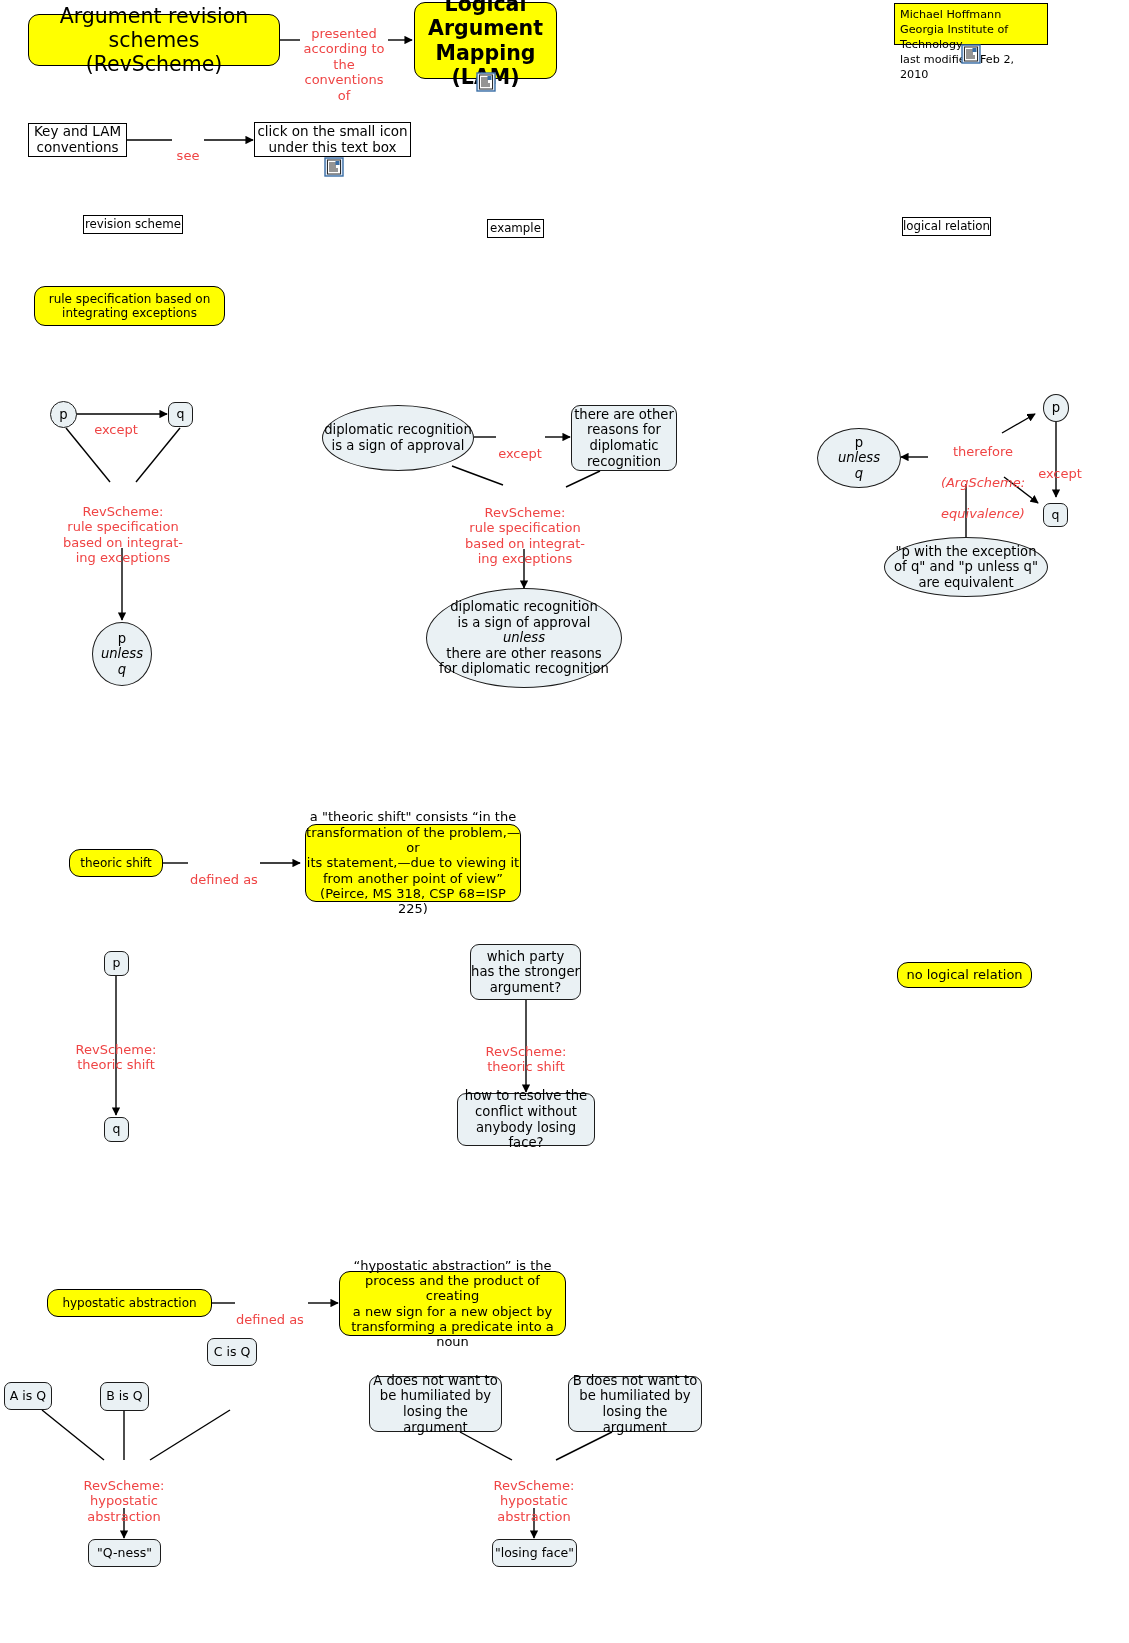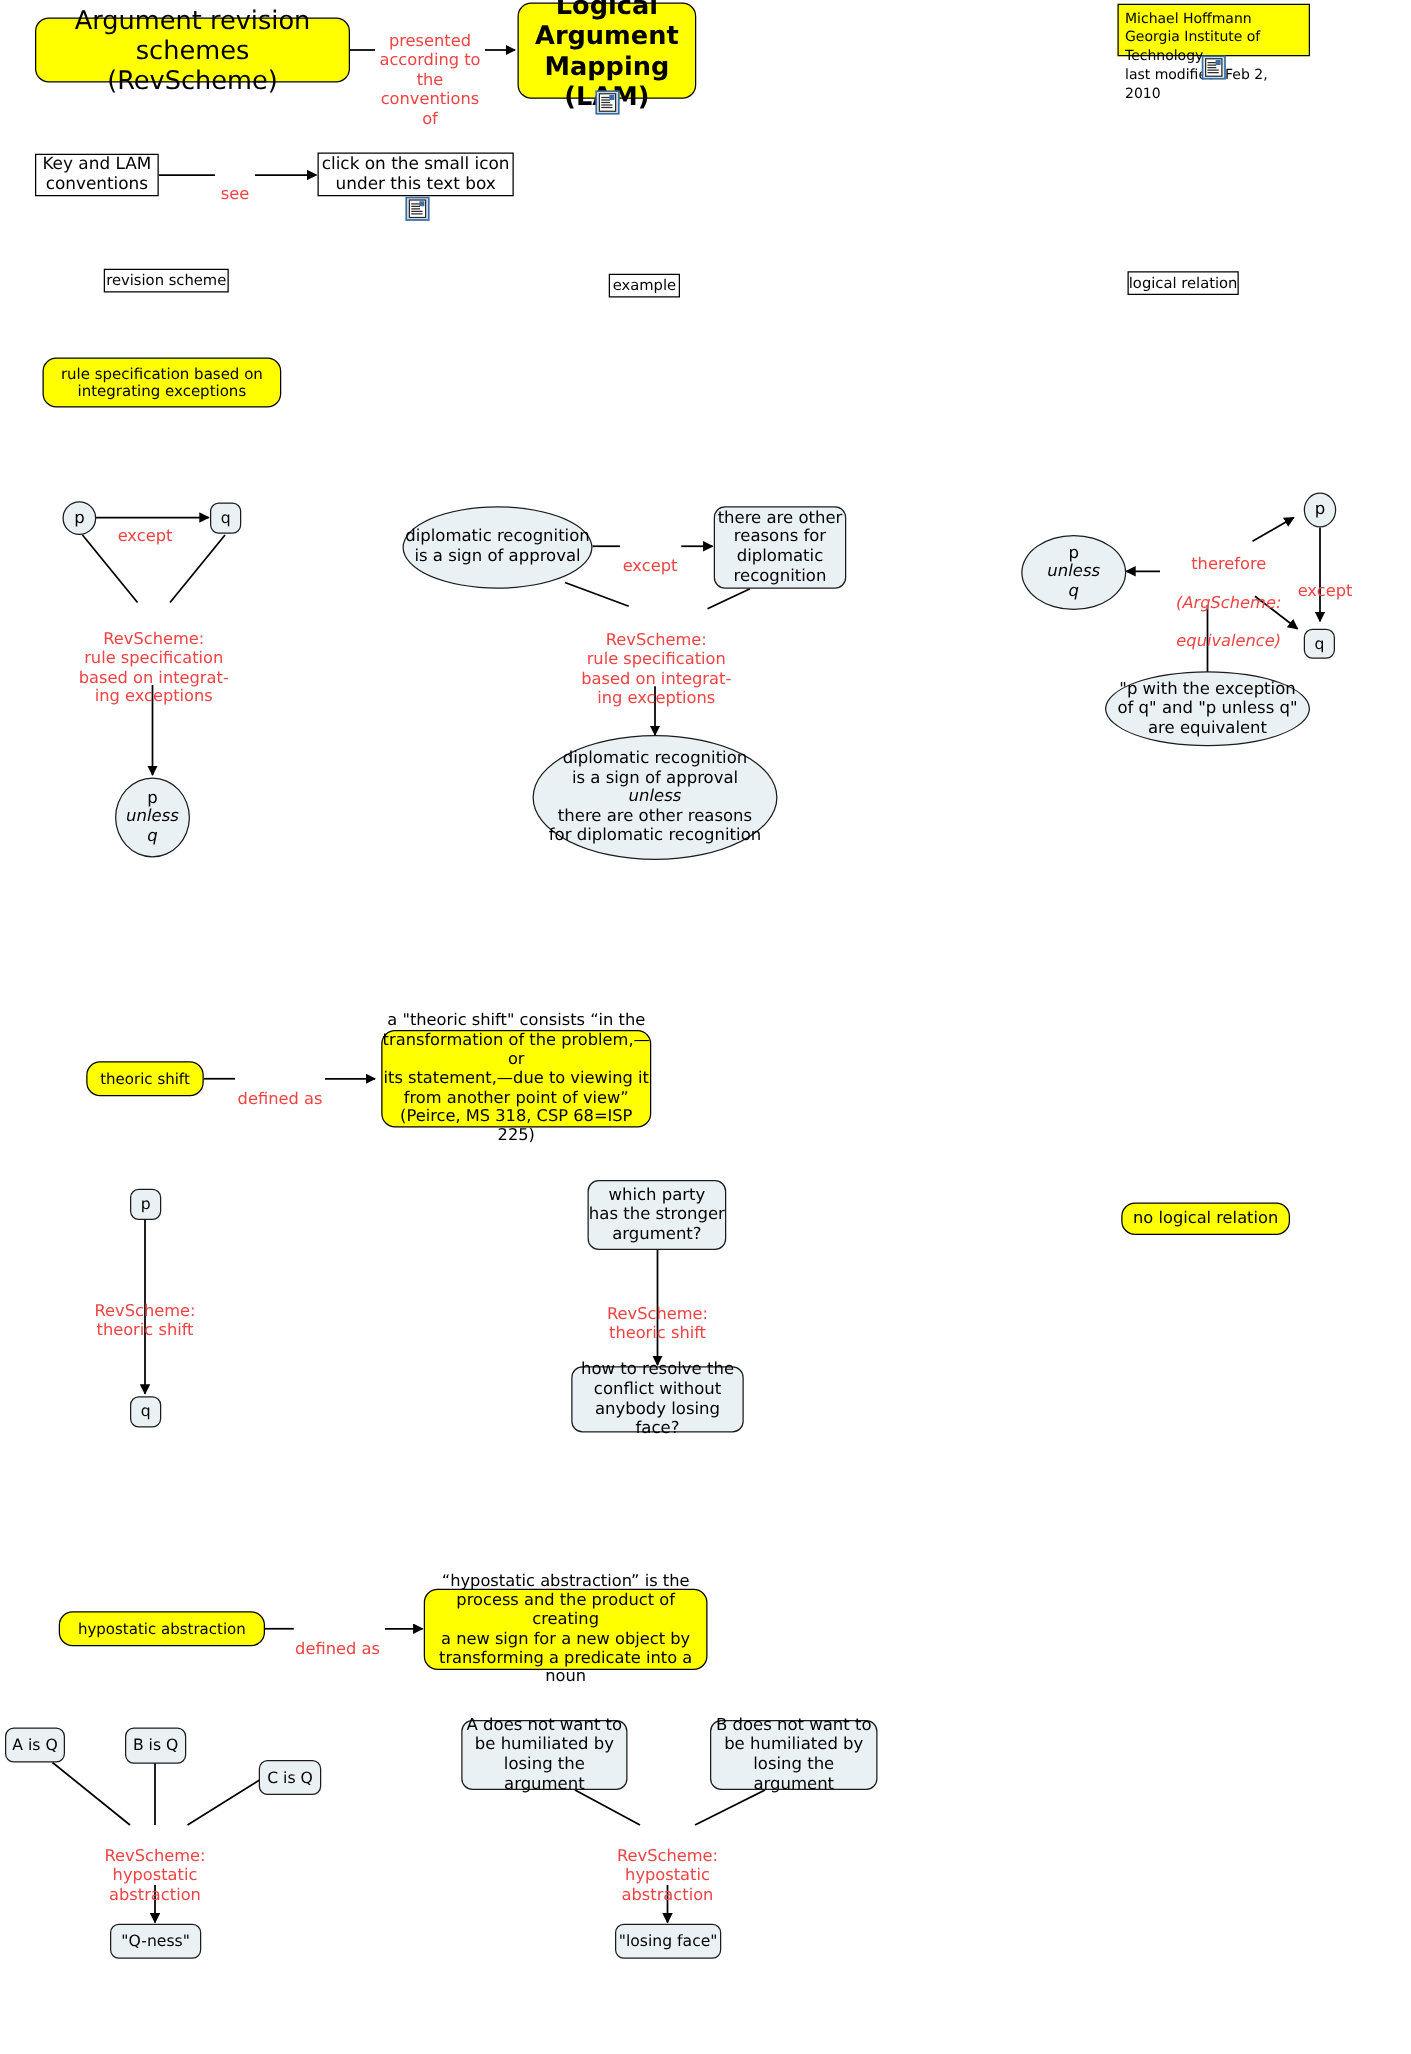--- a/index.html
+++ b/index.html
@@ -347,21 +347,21 @@
 a new sign for a new object by
 transforming a predicate into a noun</span>
   </div>
 
   <div class="node pale-sm" style="left:4px;top:1382px;width:48px;height:28px;">
     <span class="txt">A is Q</span>
   </div>
   <div class="node pale-sm" style="left:100px;top:1382px;width:49px;height:29px;">
     <span class="txt">B is Q</span>
   </div>
-  <div class="node pale-sm" style="left:207px;top:1408px;width:50px;height:28px;">
+  <div class="node pale-sm" style="left:207px;top:1338px;width:50px;height:28px;">
     <span class="txt">C is Q</span>
   </div>
   <div class="linkphrase" style="left:64px;top:1462px;width:120px;">
     <span>RevScheme:
 hypostatic
 abstraction</span>
   </div>
   <div class="node pale-sm" style="left:88px;top:1539px;width:73px;height:28px;">
     <span class="txt">"Q-ness"</span>
   </div>

